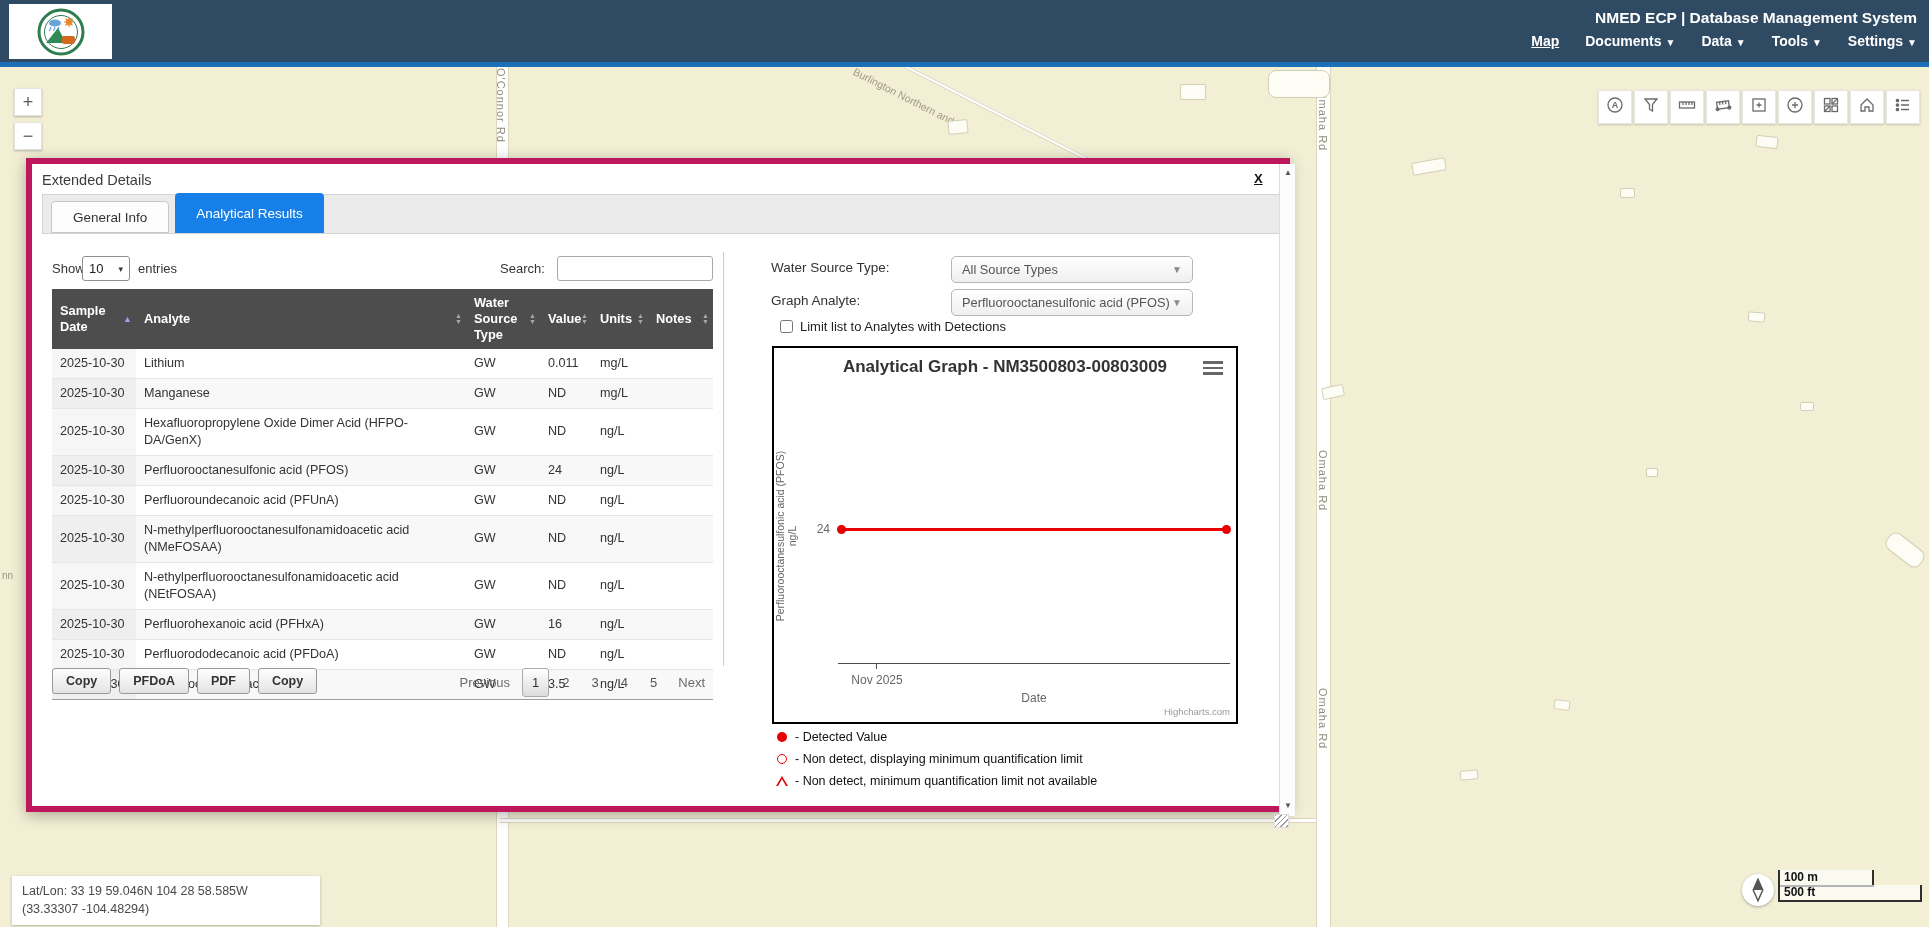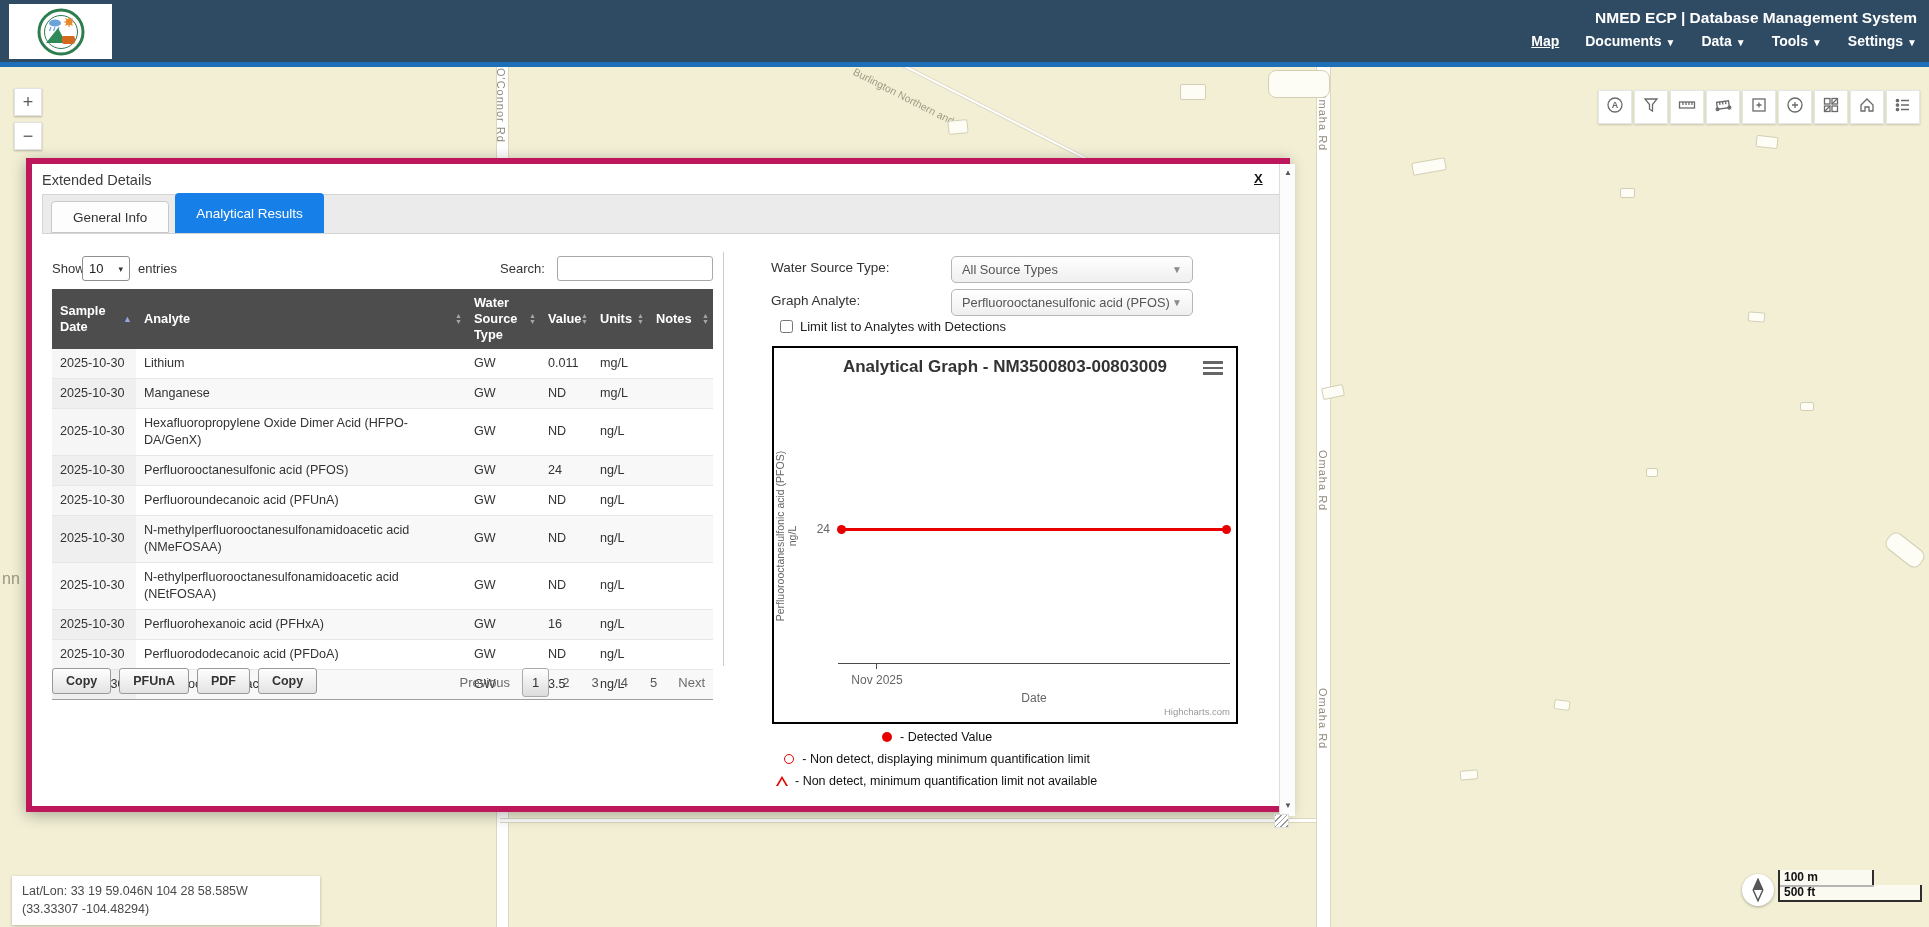--- a/index.html
+++ b/index.html
@@ -17,21 +17,21 @@
   .nav-item .caret { font-size:10px; margin-left:4px; }
 
   
   .map { position:absolute; left:0; top:62px; width:1929px; height:865px; background:#f2efd5; }
   .road-v { position:absolute; background:#fff; border-left:1px solid #dcd8be; border-right:1px solid #dcd8be; }
   .road-h { position:absolute; background:#fff; border-top:1px solid #dcd8be; border-bottom:1px solid #dcd8be; }
   .road-d { position:absolute; background:#fff; border-top:1px solid #dcd8be; border-bottom:1px solid #dcd8be; }
   .road-label-v { position:absolute; writing-mode:vertical-rl; font-size:11px; color:#8f8c7a; letter-spacing:1px; }
   .road-label-d { position:absolute; font-size:10.5px; color:#a09a85; white-space:nowrap; }
   .bld { position:absolute; background:#fdfdf6; border:1px solid #d3cfb4; border-radius:2px; }
-  .tiny-label { position:absolute; font-size:16px; color:#9a9784; }
+  .tiny-label { position:absolute; font-size:10px; color:#9a9784; }
 
   .zoom-btn { position:absolute; width:28px; height:28px; background:#fff; border:1px solid #e3e3e3; box-shadow:0 1px 2px rgba(0,0,0,.25); color:#5a5a5a; font-size:18px; line-height:26px; text-align:center; cursor:pointer; }
   .map-toolbar { position:absolute; top:90px; right:9px; display:flex; gap:2px; }
   .mbtn { width:34px; height:34px; background:#fff; border:1px solid #e6e6e6; box-shadow:0 1px 2px rgba(0,0,0,.18); display:flex; align-items:center; justify-content:center; cursor:pointer; }
   .mbtn svg { stroke:#6a6a6a; fill:none; stroke-width:1.3; }
 
   .latlon { position:absolute; left:12px; top:814px; width:308px; background:#fff; box-shadow:0 1px 3px rgba(0,0,0,.25); padding:7px 10px; font-size:12.5px; color:#4a4a4a; line-height:1.4; }
   .compass { position:absolute; left:1742px; top:812px; width:32px; height:32px; border-radius:50%; background:#fff; box-shadow:0 1px 3px rgba(0,0,0,.3); display:flex; align-items:center; justify-content:center; }
   .scale { position:absolute; left:1778px; top:808px; }
   .scale-line { border:2px solid #2e2e2e; border-top:none; background:rgba(255,255,255,.65); font-size:12px; font-weight:bold; color:#111; padding:0 4px; height:17px; line-height:14px; }
@@ -84,21 +84,21 @@
   .y-tick { position:absolute; left:28px; top:174px; width:28px; text-align:right; font-size:12px; color:#666; }
   .series-line { position:absolute; left:67px; top:180px; width:385px; height:3px; background:#e80000; }
   .marker { position:absolute; width:9px; height:9px; border-radius:50%; background:#e80000; top:177px; }
   .x-axis { position:absolute; left:64px; top:315px; width:392px; height:1px; background:#4a4a4a; }
   .x-tick { position:absolute; left:102px; top:315px; width:1px; height:6px; background:#4a4a4a; }
   .x-tick-label { position:absolute; left:62px; top:325px; width:82px; text-align:center; font-size:12px; color:#666; }
   .x-title { position:absolute; left:160px; top:343px; width:200px; text-align:center; font-size:12px; color:#666; }
   .credits { position:absolute; right:6px; top:358px; font-size:9.5px; color:#999; }
 
   .chart-legend { position:absolute; left:744px; top:566px; }
-  .cl-row { display:flex; align-items:center; gap:8px; margin-bottom:8px;justify-content:center; }
+  .cl-row { display:flex; align-items:center; gap:8px; margin-bottom:8px; }
   .cl-sym { width:11px; display:flex; justify-content:center; }
   .sym-filled-circle { width:10px; height:10px; border-radius:50%; background:#e80000; }
   .sym-open-circle { width:10px; height:10px; border-radius:50%; border:1.5px solid #e80000; background:#fff; }
   .sym-open-triangle { width:0; height:0; border-left:6px solid transparent; border-right:6px solid transparent; border-bottom:10px solid #e80000; position:relative; }
   .sym-open-triangle::after { content:""; position:absolute; left:-4px; top:2.5px; width:0; height:0; border-left:4px solid transparent; border-right:4px solid transparent; border-bottom:7px solid #fff; }
   .cl-text { font-size:12.5px; color:#111; }
 
   .scrollbar { position:absolute; left:1247px; top:0; width:16px; height:652px; border-left:1px solid #ddd; background:#fcfcfc; }
   .sb-arrow { position:absolute; left:0; width:16px; text-align:center; font-size:8px; color:#555; cursor:pointer; }
   .resize-grip { position:absolute; left:1274px; top:814px; width:15px; height:14px; background:#fff;
@@ -377,21 +377,21 @@
             <td class="sorted">2025-10-30</td>
             <td>Perfluorooctanoic acid (PFOA)</td>
             <td>GW</td>
             <td>3.5</td>
             <td>ng/L</td>
             <td></td>
           </tr>
         </tbody>
     </table>
 
-    <div style="position:absolute; left:20px; top:504px;" id="export-buttons"><button class="dt-btn">Copy</button><button class="dt-btn">PFUnA</button><button class="dt-btn">PDF</button><button class="dt-btn">Copy</button></div>
+    <div style="position:absolute; left:20px; top:504px;" id="export-buttons"><button class="dt-btn">Copy</button><button class="dt-btn">PFDoA</button><button class="dt-btn">PDF</button><button class="dt-btn">Copy</button></div>
     <div class="pager" id="pager">
         <span class="page-nav">Previous</span>
         <span class="page-num current">1</span>
         <span class="page-num">2</span>
         <span class="page-num">3</span>
         <span class="page-num">4</span>
         <span class="page-num">5</span>
         <span class="page-nav">Next</span>
       </div>
 

